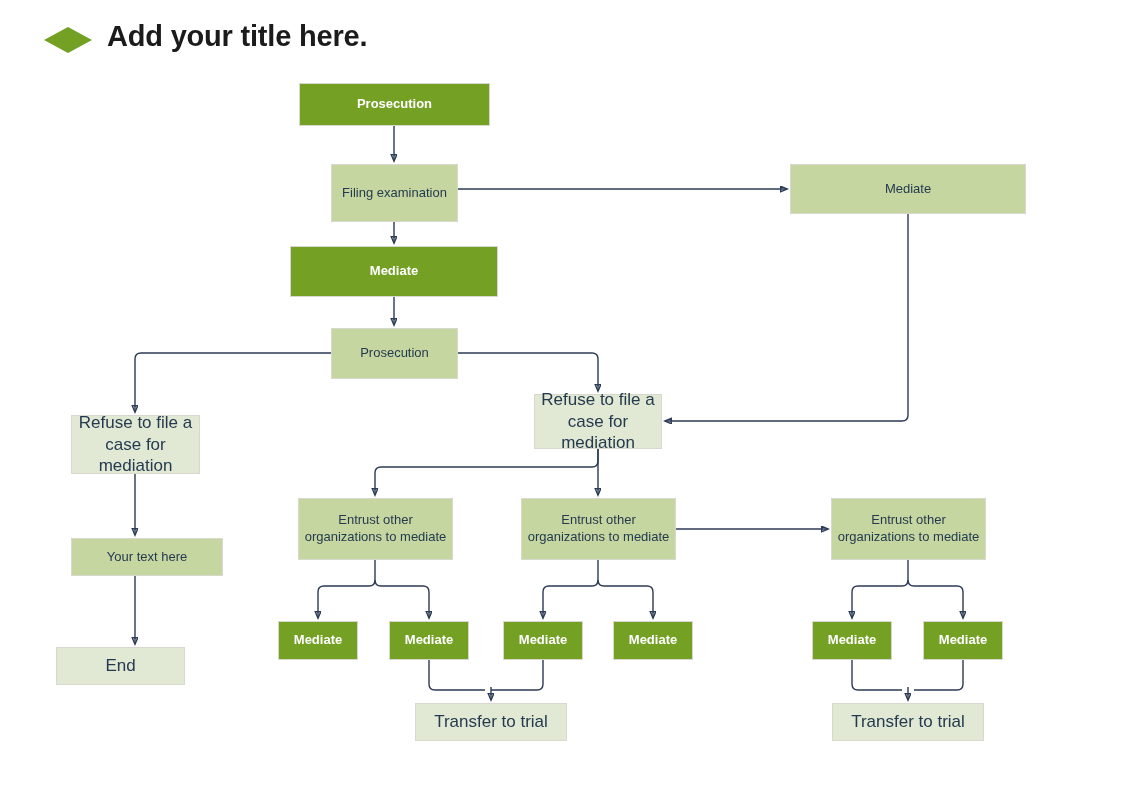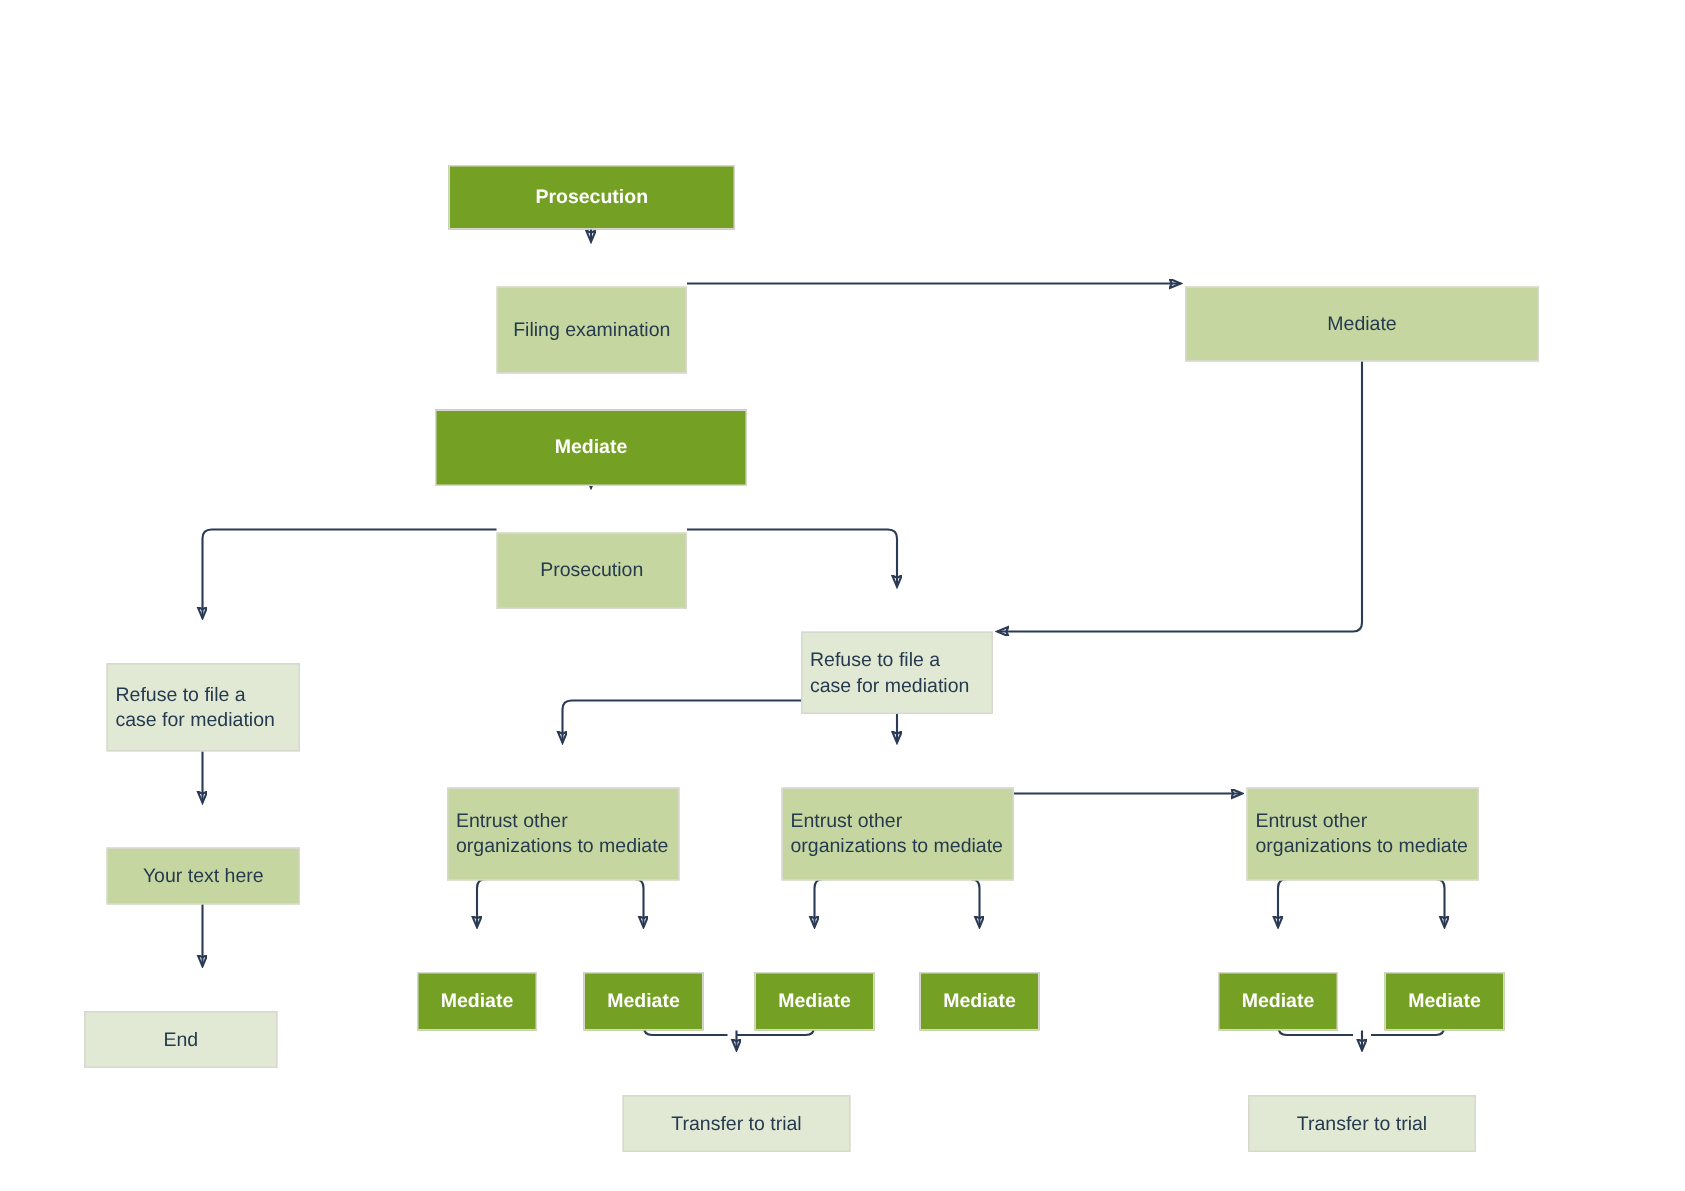--- a/index.html
+++ b/index.html
@@ -39,23 +39,23 @@
     white-space: nowrap;
   }
 
   
   .node {
     position: absolute;
     box-sizing: border-box;
     display: flex;
     align-items: center;
     justify-content: center;
+    text-align: center;
     line-height: 1.28;
     border: 1px solid rgba(0,0,0,0.06);
-    margin-top: 27px;
   }
   .node .label {
     display: block;
     padding: 0 5px;
   }
   
   .node.dark {
     background: #74A024;
     color: #ffffff;
     font-weight: bold;
@@ -68,21 +68,21 @@
     color: #253A4E;
     font-weight: normal;
     font-size: 13px;
     border-color: #d8d8cf;
   }
   
   .node.pale {
     background: #E1E9D4;
     color: #253A4E;
     font-weight: normal;
-    font-size: 13px;
+    font-size: 17px;
     border-color: #d8d8cf;
   }
 
   
   #connectors {
     position: absolute;
     left: 0; top: 0;
     width: 1123px; height: 794px;
     pointer-events: none;
   }
@@ -90,20 +90,26 @@
     fill: none;
     stroke: #2B3A55;
     stroke-width: 1.4;
   }
 </style>
 </head>
 <body>
 
 <div id="canvas">
 
+  <div id="title-bar">
+    <svg id="title-diamond" viewBox="0 0 48 26">
+      <polygon points="24,0 48,13 24,26 0,13" fill="#74A024"></polygon>
+    </svg>
+    <div id="title-text">Add your title here.</div>
+  </div>
 
   <svg id="connectors" viewBox="0 0 1123 794">
     <defs>
       <marker id="arr" markerWidth="9" markerHeight="9" refX="7.4" refY="3.2" orient="auto" markerUnits="userSpaceOnUse">
         <path d="M0,0 L7.6,3.2 L0,6.4 L1.6,3.2 Z" fill="#2B3A55" stroke="none"></path>
       </marker>
     </defs>
 
     <path d="M394,126 L394,161" marker-end="url(#arr)"></path>
 
@@ -165,21 +171,21 @@
       </div>
       <div class="node mid" style="left: 331px; top: 328px; width: 127px; height: 51px;">
         <span class="label">Prosecution</span>
       </div>
       <div class="node pale" style="left: 71px; top: 415px; width: 129px; height: 59px;">
         <span class="label">Refuse to file a case for mediation</span>
       </div>
       <div class="node pale" style="left: 534px; top: 394px; width: 128px; height: 55px;">
         <span class="label">Refuse to file a case for mediation</span>
       </div>
-      <div class="node mid" style="left: 71px; top: 538px; width: 129px; height: 38px;">
+      <div class="node mid" style="left: 71px; top: 538px; width: 152px; height: 38px;">
         <span class="label">Your text here</span>
       </div>
       <div class="node pale" style="left: 56px; top: 647px; width: 129px; height: 38px;">
         <span class="label">End</span>
       </div>
       <div class="node mid" style="left: 298px; top: 498px; width: 155px; height: 62px;">
         <span class="label">Entrust other organizations to mediate</span>
       </div>
       <div class="node mid" style="left: 521px; top: 498px; width: 155px; height: 62px;">
         <span class="label">Entrust other organizations to mediate</span>

